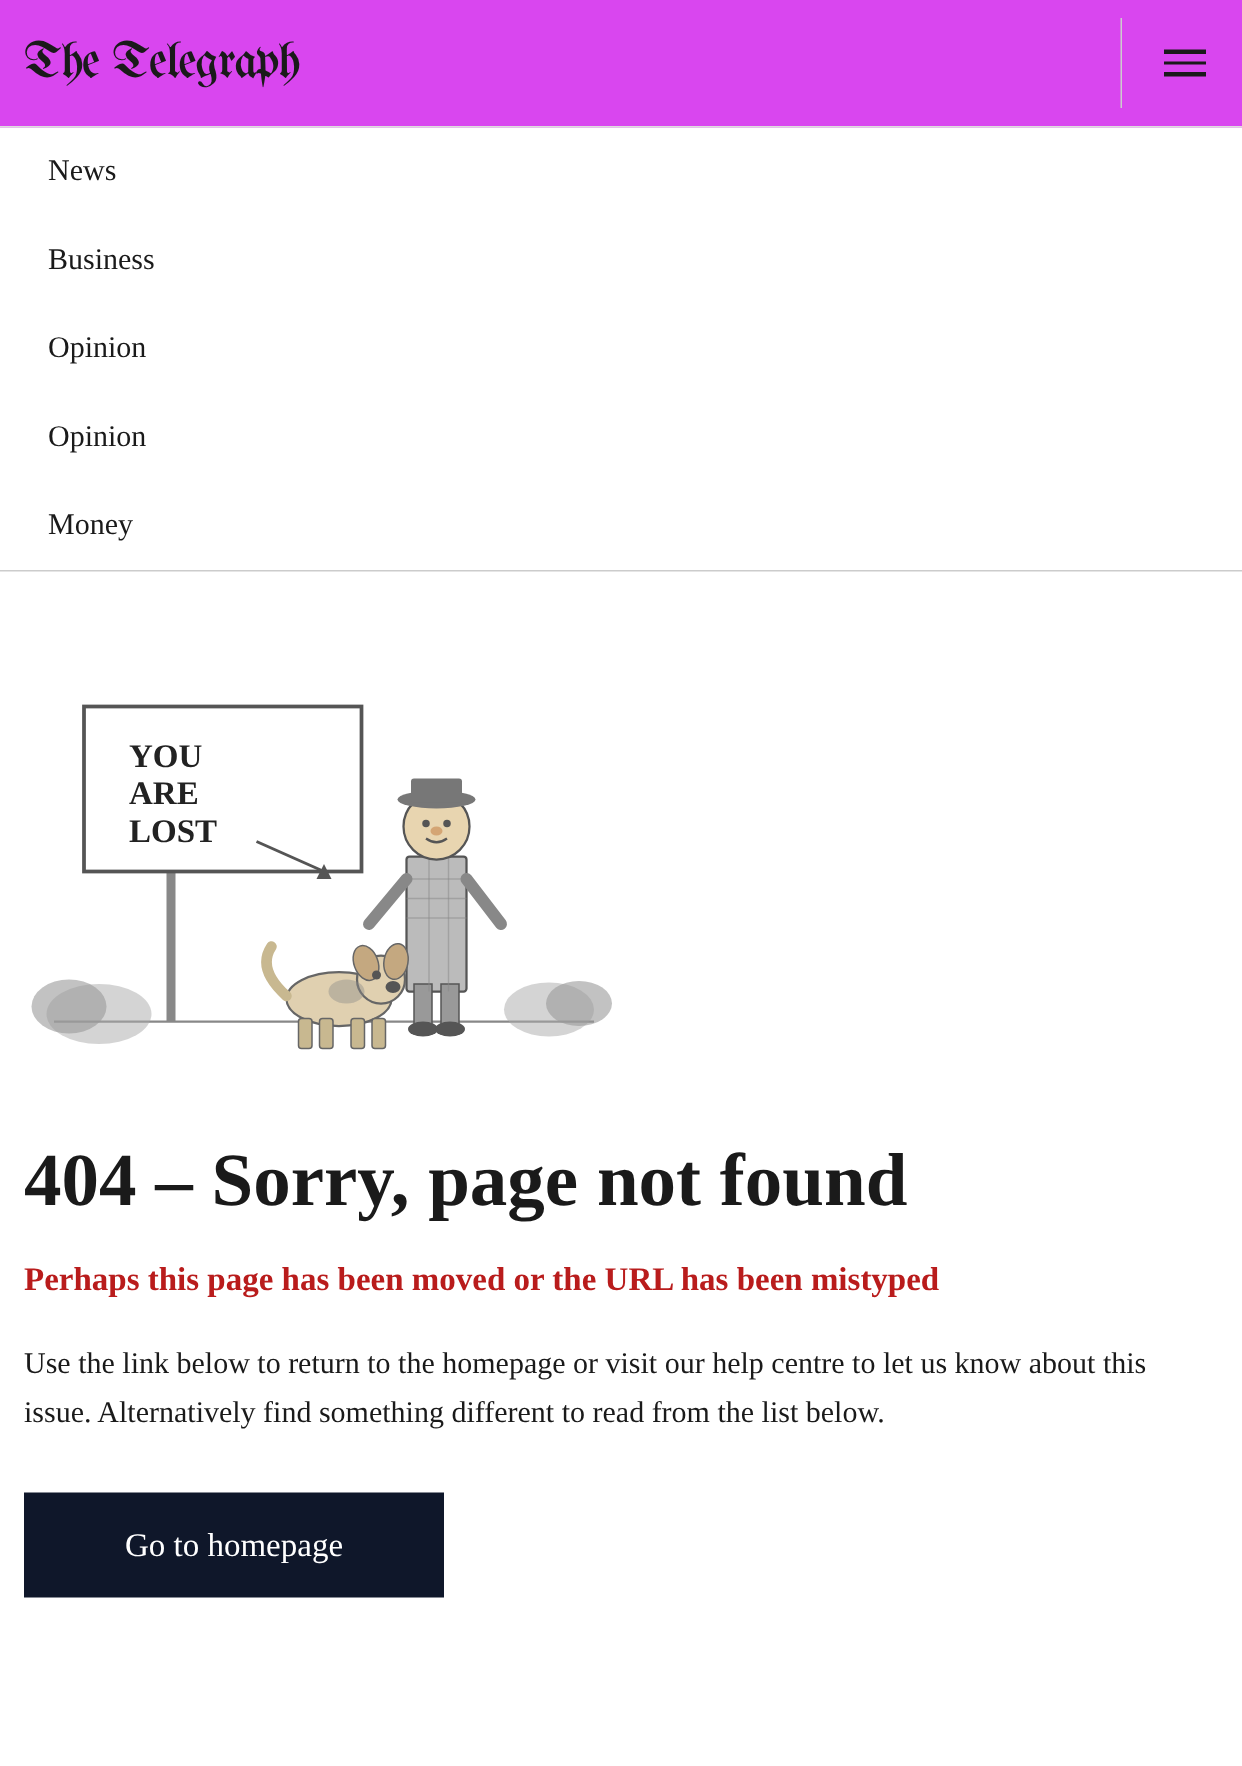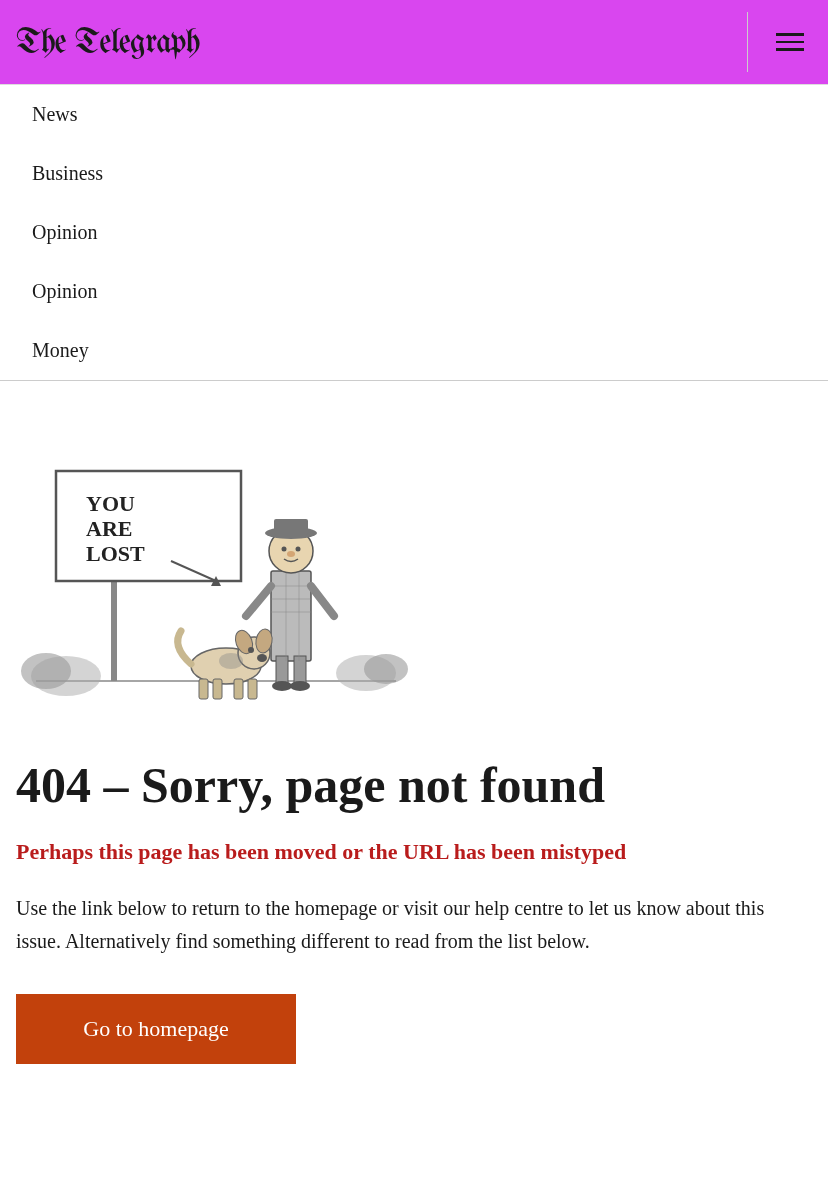--- a/index.html
+++ b/index.html
@@ -126,21 +126,21 @@
       font-family: Georgia, 'Times New Roman', serif;
       font-size: 20px;
       line-height: 1.65;
       margin-bottom: 36px;
       color: #1a1a1a;
     }
 
     
     .homepage-btn {
       display: inline-block;
-      background-color: #c2410c;
+      background-color: #0f172a;
       color: #fff;
       font-family: Georgia, serif;
       font-size: 22px;
       padding: 22px 40px;
       text-decoration: none;
       cursor: pointer;
       border: none;
       font-weight: normal;
       min-width: 280px;
       text-align: center;

